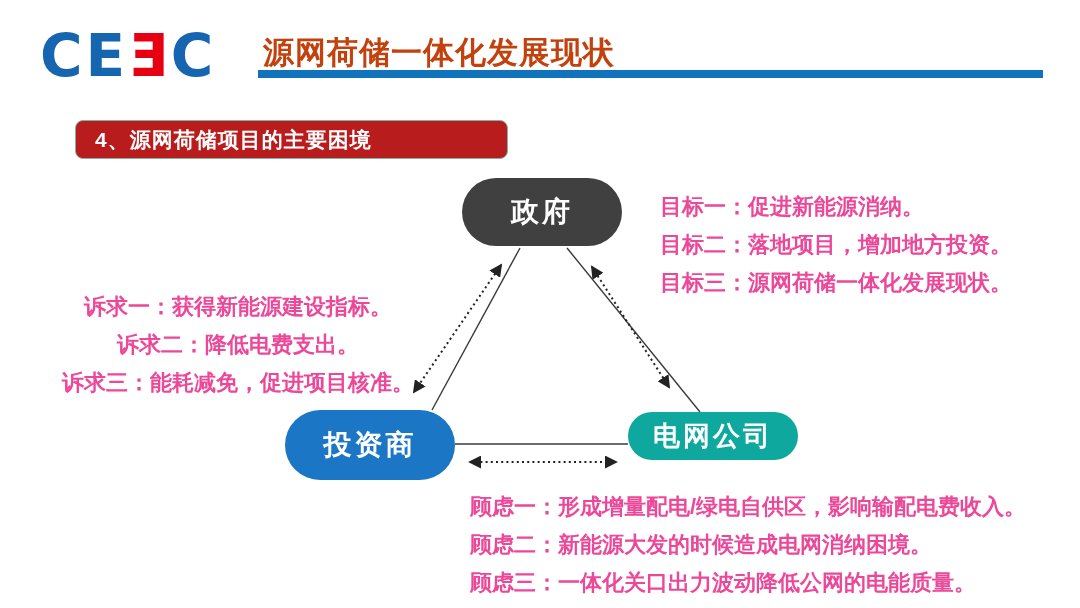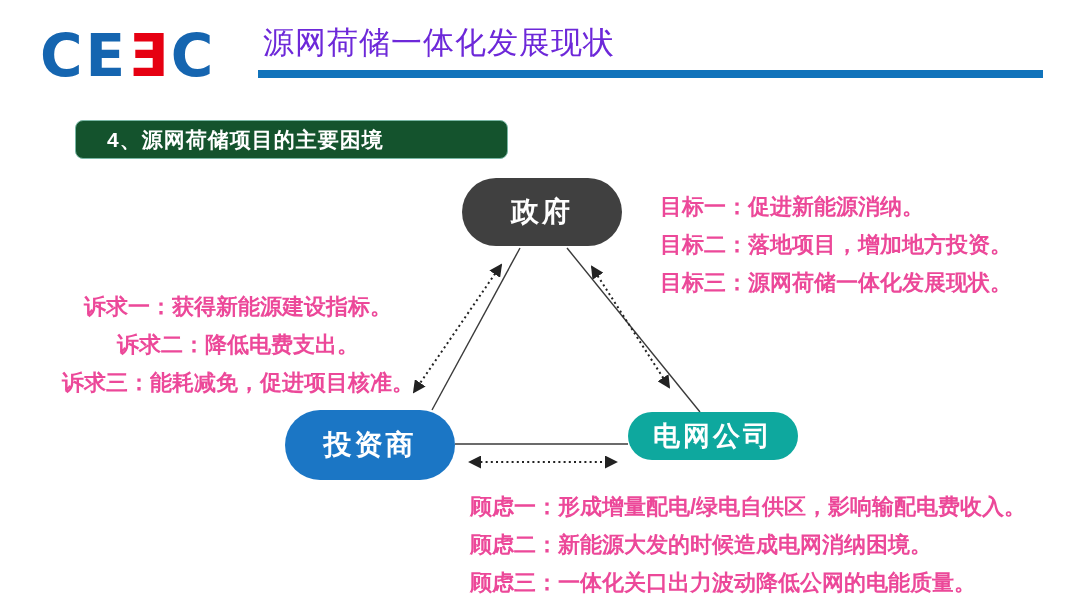--- a/index.html
+++ b/index.html
@@ -10,31 +10,31 @@
   }
 
   
   .logo { position:absolute; left:40px; top:24px; height:64px;
           font-family:"DejaVu Sans","Liberation Sans",sans-serif;
           font-weight:900; font-size:58px; line-height:64px; letter-spacing:3px;
           user-select:none; }
   .logo .l-blue { color:#1565b0; }
   .logo .l-red  { color:#e60012; }
 
-  .page-title { position:absolute; left:263px; top:22px;
-                font-size:31px; font-weight:normal; color:#6d28d9; letter-spacing:1px; }
+  .page-title { position:absolute; left:263px; top:32px;
+                font-size:31px; font-weight:bold; color:#c2410c; letter-spacing:1px; }
   .title-underline { position:absolute; left:258px; top:70px; width:785px; height:8px;
                      background:#1173bb; }
 
   
   .section-banner { position:absolute; left:75px; top:120px; width:433px; height:39px;
-                    background:#14532d; border-radius:8px; box-sizing:border-box;
+                    background:#b91c1c; border-radius:8px; box-sizing:border-box;
                     border:1px solid #79b7a5;
                     color:#ffffff; font-size:21px; font-weight:bold;
-                    line-height:37px; padding-left:31px; letter-spacing:1px; }
+                    line-height:37px; padding-left:19px; letter-spacing:1px; }
 
   
   .node { position:absolute; border-radius:45px; color:#fff; font-weight:bold;
           display:flex; align-items:center; justify-content:center;
           letter-spacing:3px; }
   .node-gov      { left:462px; top:178px; width:160px; height:68px; background:#404040; font-size:28px; }
   .node-investor { left:285px; top:410px; width:170px; height:70px; background:#1b76c5; font-size:28px; }
   .node-grid     { left:628px; top:412px; width:170px; height:48px; background:#0ea89e; font-size:27px; }
 
   

